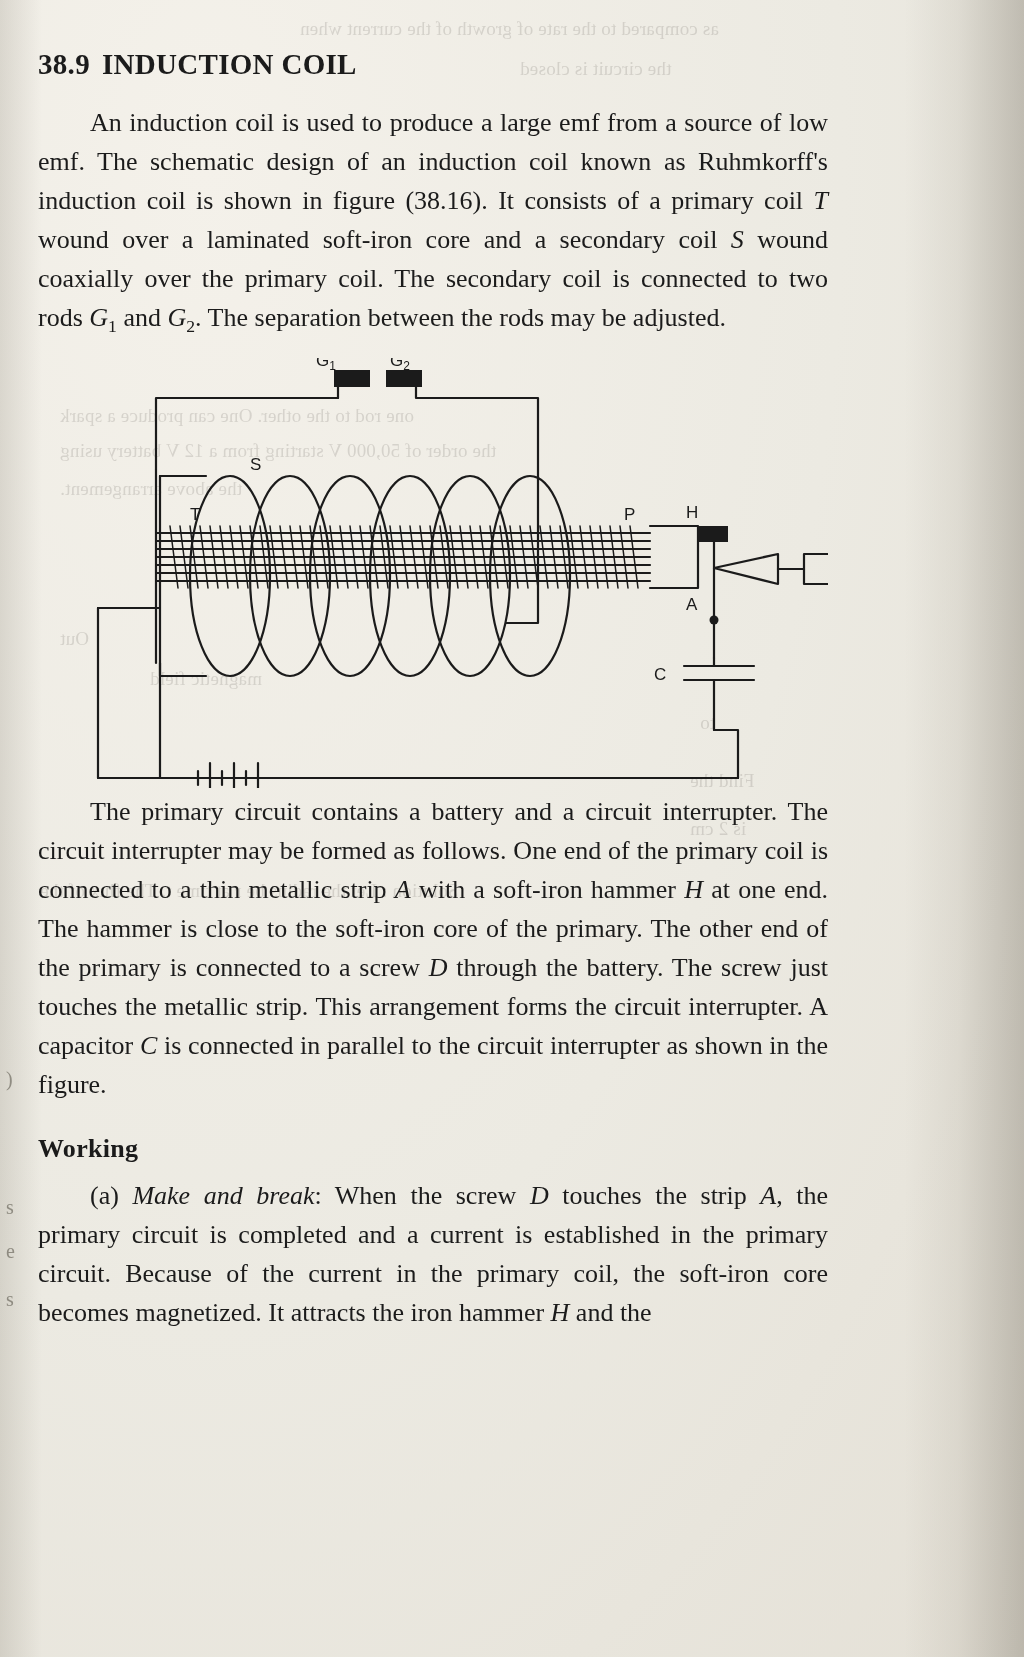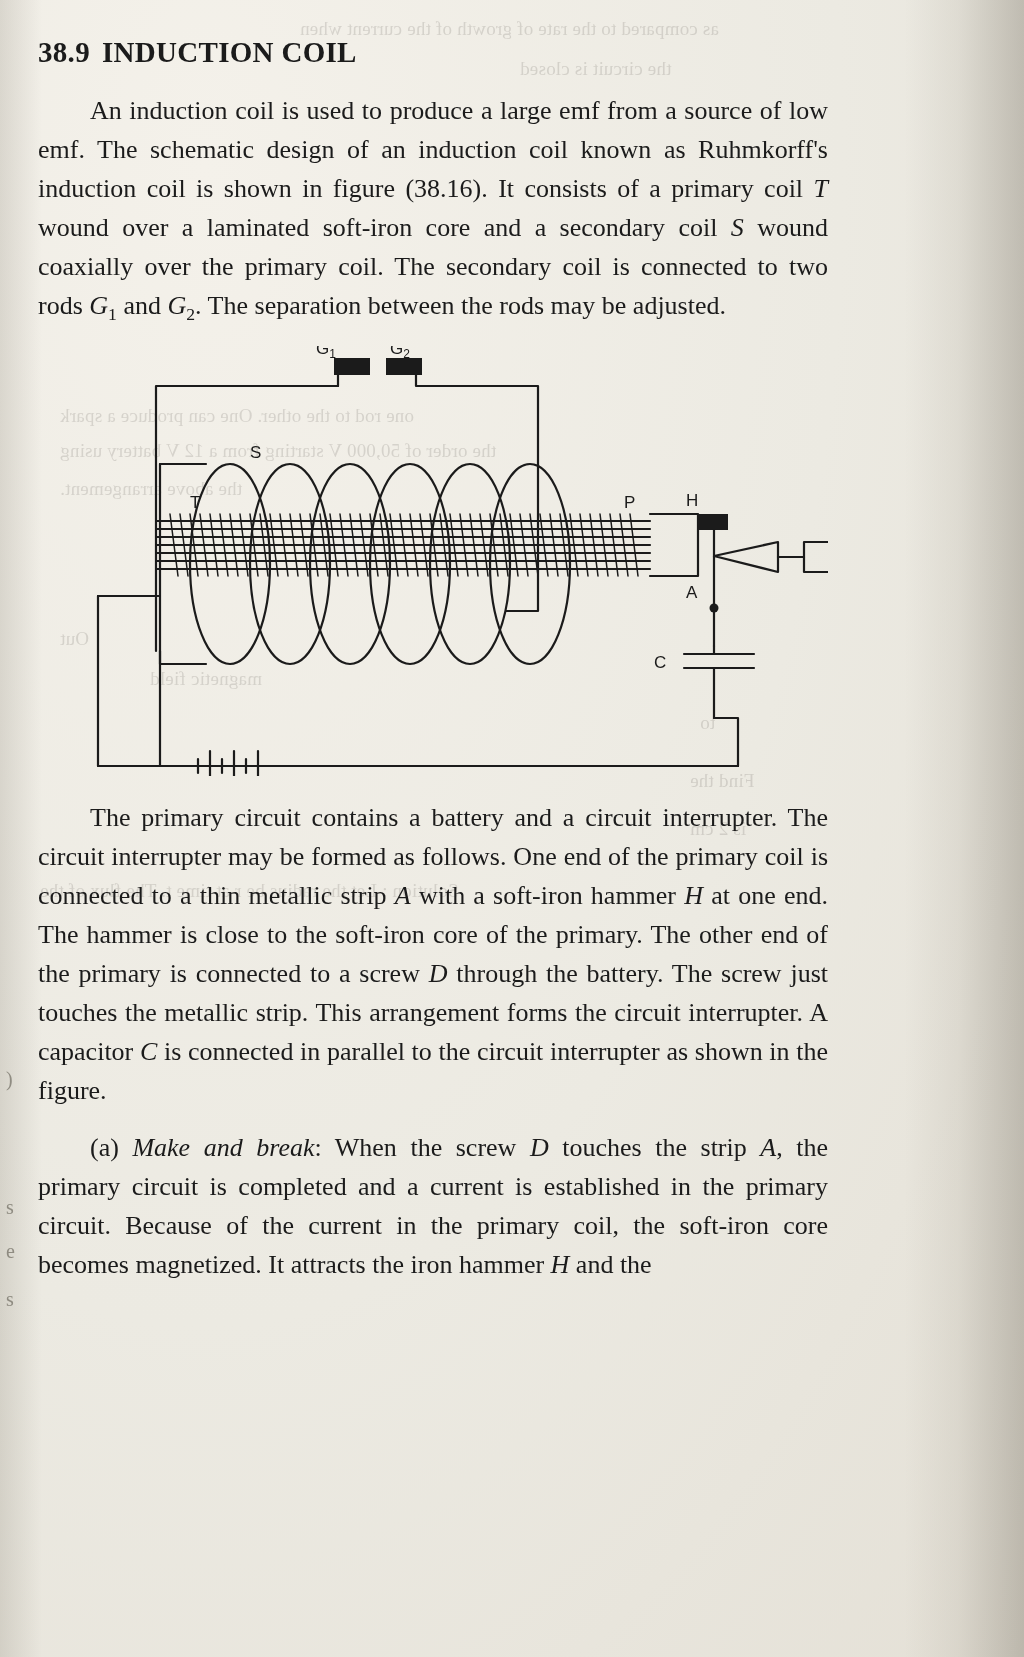--- a/index.html
+++ b/index.html
@@ -51,38 +51,38 @@
     position: absolute;
     top: 0; left: 0;
     width: 42px; height: 100%;
     background: linear-gradient(to left, rgba(120,112,96,0) 0%, rgba(110,103,88,0.18) 100%);
     pointer-events: none;
   }
 
   .content {
     position: absolute;
     left: 38px;
-    top: 0;
+    top: 12px;
     width: 790px;
     padding-top: 36px;
   }
 
   h2.section-title {
     font-size: 29px;
     font-weight: bold;
     margin: 0 0 22px 0;
     letter-spacing: 0.3px;
     font-family: "Liberation Serif", serif;
   }
   h2.section-title .num { margin-right: 12px; }
 
   p.body {
     font-size: 26px;
     line-height: 1.50;
-    margin: 18px 0 6px 0;
+    margin: 0 0 6px 0;
     text-align: justify;
     text-justify: inter-word;
   }
   p.indent { text-indent: 52px; }
   .it { font-style: italic; }
   .mathvar { font-style: italic; font-family: "Liberation Serif", serif; }
   sub { font-size: 0.68em; }
 
   .figure-wrap {
     margin: 18px 0 0 0;
@@ -288,19 +288,20 @@
           <text x="800" y="220">D</text>
         </g>
       </svg>
 
     </div>
 
     <p class="body indent">
       The primary circuit contains a battery and a circuit interrupter. The circuit interrupter may be formed as follows. One end of the primary coil is connected to a thin metallic strip <span class="mathvar">A</span> with a soft-iron hammer <span class="mathvar">H</span> at one end. The hammer is close to the soft-iron core of the primary. The other end of the primary is connected to a screw <span class="mathvar">D</span> through the battery. The screw just touches the metallic strip. This arrangement forms the circuit interrupter. A capacitor <span class="mathvar">C</span> is connected in parallel to the circuit interrupter as shown in the figure.
     </p>
 
+    <h3 class="subhead">Working</h3>
 
     <p class="body indent">
       (a) <span class="it">Make and break</span>: When the screw <span class="mathvar">D</span> touches the strip <span class="mathvar">A</span>, the primary circuit is completed and a current is established in the primary circuit. Because of the current in the primary coil, the soft-iron core becomes magnetized. It attracts the iron hammer <span class="mathvar">H</span> and the
     </p>
 
   </div>
 </div>
 
 </body></html>

